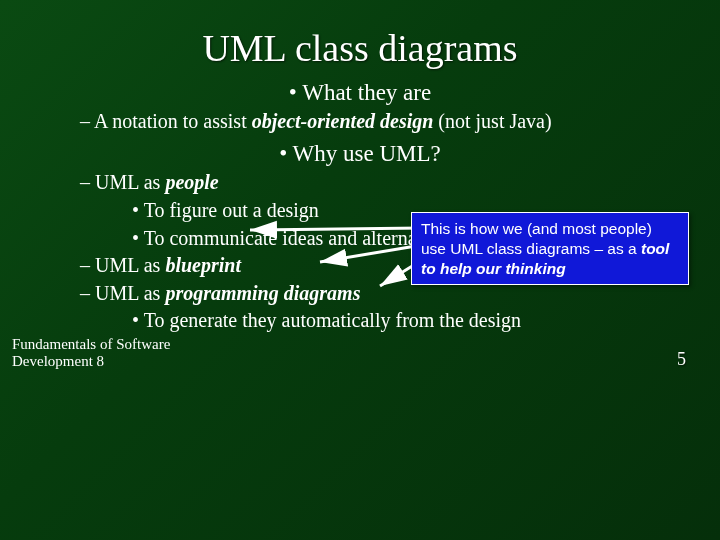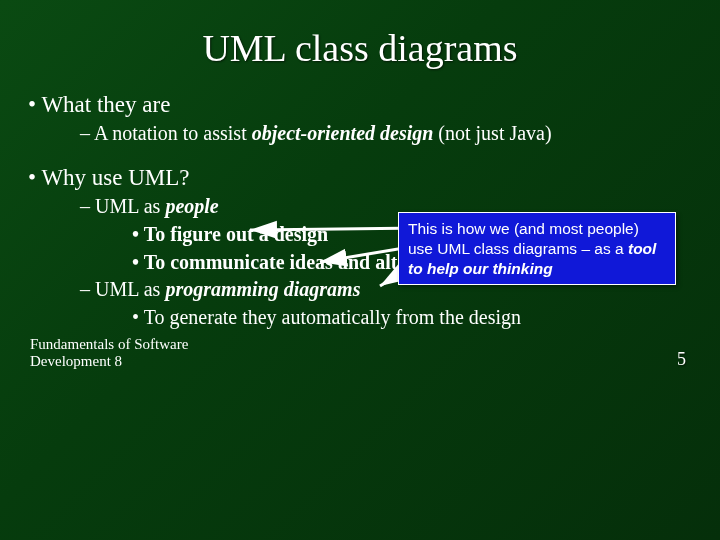--- a/index.html
+++ b/index.html
@@ -23,45 +23,45 @@
     text-align: center;
     font-size: 38px;
     padding-top: 26px;
     text-shadow: 1px 1px 2px rgba(0,0,0,0.6);
   }
   .body {
     padding: 4px 28px 0 28px;
     font-size: 23px;
     line-height: 1.28;
   }
-  .lvl1 { margin: 16px 0 2px 0; }
+  .lvl1 { margin: 4px 0 2px 0; text-align: center; }
   .lvl2 { margin: 2px 0 2px 52px; font-size: 20px; }
   .lvl3 { margin: 2px 0 2px 104px; font-size: 20px; }
   .lvl1::before { content: "• "; }
   .lvl2::before { content: "– "; }
   .lvl3::before { content: "• "; }
   .bi { font-style: italic; font-weight: bold; }
-  .b  { font-weight: bold; }
+  .b  { font-weight: normal; }
   .callout {
     position: absolute;
-    right: 44px;
+    right: 31px;
     top: 212px;
     width: 258px;
     background: #1018d8;
     border: 1px solid #fff;
     padding: 6px 9px;
     font-family: Arial, Helvetica, sans-serif;
     font-size: 15.5px;
     line-height: 1.28;
     color: #fff;
     box-shadow: 2px 2px 4px rgba(0,0,0,0.4);
   }
   .footer {
     position: absolute;
-    left: 30px;
+    left: 12px;
     bottom: 18px;
     font-size: 15px;
     line-height: 1.15;
   }
   .pagenum {
     position: absolute;
     right: 34px;
     bottom: 18px;
     font-size: 18px;
     text-shadow: 1px 1px 2px rgba(0,0,0,0.6);
@@ -86,20 +86,21 @@
 
     <div class="lvl2"><span>A notation to assist </span><span class="bi">object-oriented design</span><span> (not just Java)</span></div>
 
     <div class="lvl1"><span>Why use UML?</span></div>
 
     <div class="lvl2"><span>UML as </span><span class="bi">people</span></div>
 
     <div class="lvl3 b"><span>To figure out a design</span></div>
     <div class="lvl3 b"><span>To communicate ideas and alternatives</span></div>
 
+    <div class="lvl2"><span>UML as </span><span class="bi">blueprint</span></div>
 
 
     <div class="lvl2"><span>UML as </span><span class="bi">programming diagrams</span></div>
 
     <div class="lvl3"><span>To generate they automatically from the design</span></div>
 
   </div>
 
   <svg class="arrows">
     <defs>

